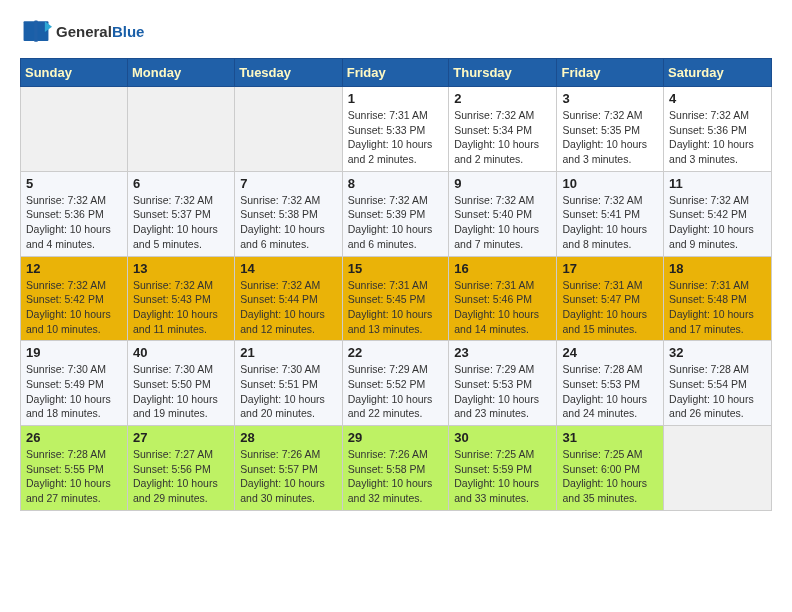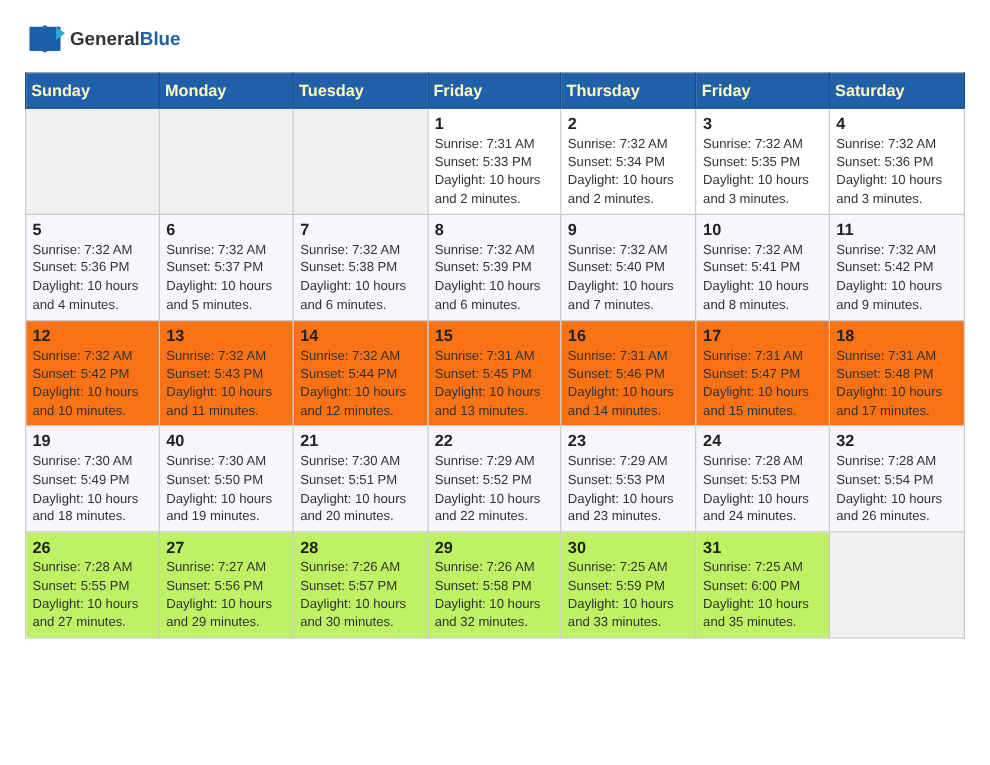--- a/index.html
+++ b/index.html
@@ -97,21 +97,21 @@
       font-size: 10.5px;
       color: #333;
       line-height: 1.4;
     }
     .empty-cell {
       background: #f0f0f0 !important;
     }
     
     .row-1 td { background: #fff; }
     .row-2 td { background: #eef2f8; }
-    .row-3 td { background: #f97316; }
+    .row-3 td { background: #eab308; }
     .row-4 td { background: #eef2f8; }
     .row-5 td { background: #bef264; }
     .row-1 td.empty-cell,
     .row-3 td.empty-cell,
     .row-5 td.empty-cell { background: #f5f5f5; }
   </style>
 </head>
 <body>
 
 <div class="page">

